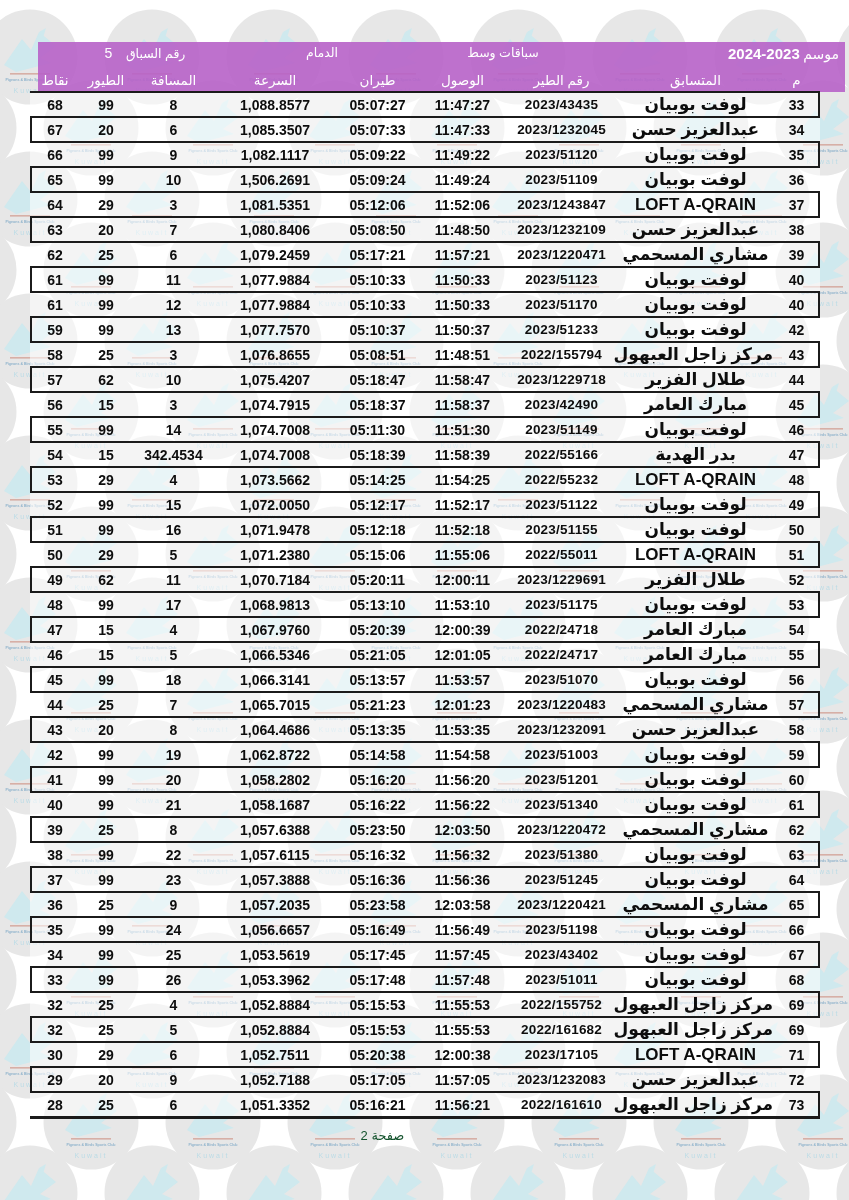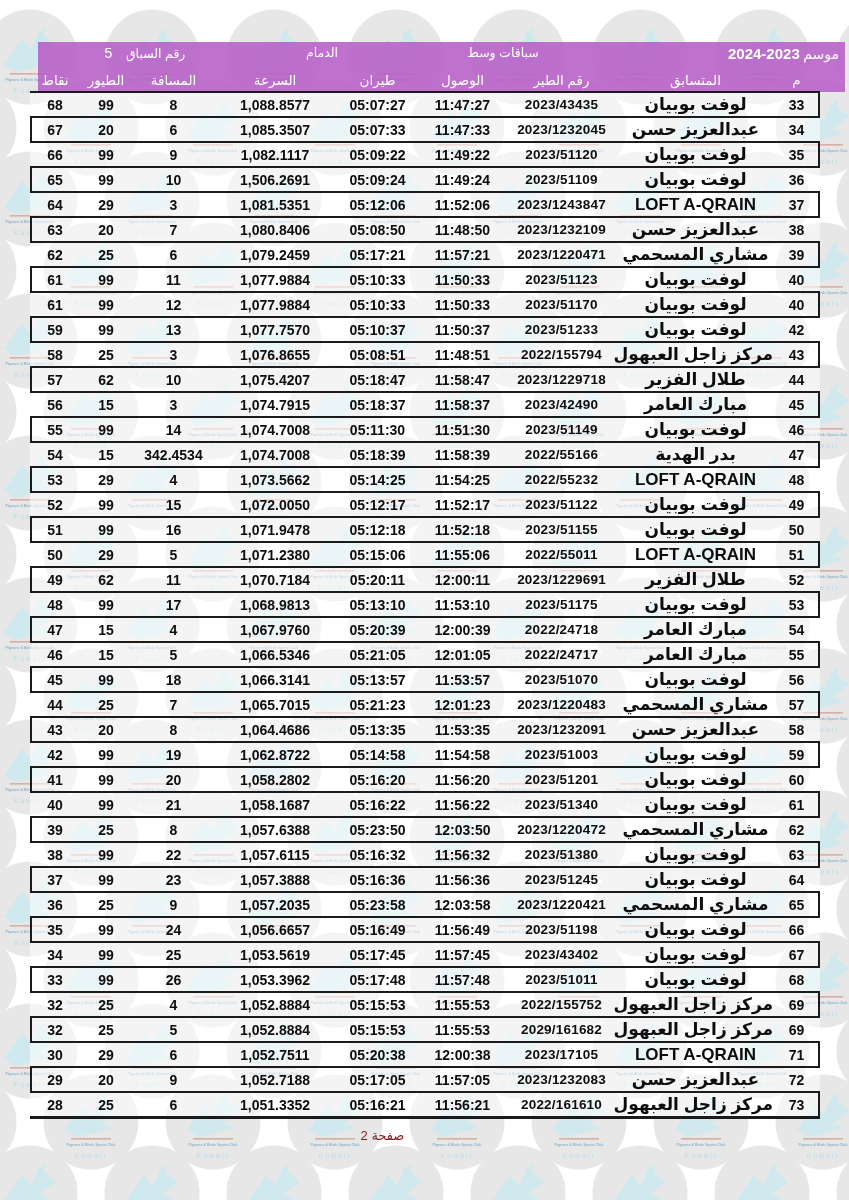--- a/index.html
+++ b/index.html
@@ -55,21 +55,21 @@
   }
   .c-m{font-size:14px;}
   .c-name{font-size:17px;}
   .c-bird{font-size:13.5px;letter-spacing:0.2px;text-align:center;}
   .c-time{font-size:14px;}
   .c-speed{font-size:14px;}
   .c-num{font-size:14px;}
   
   .footer{
     position:absolute;left:0;top:1128px;width:765px;
-    text-align:center;font-size:13px;color:#7f1d1d;
+    text-align:center;font-size:13px;color:#14532d;
   }
 </style>
 </head>
 <body>
 
 <svg id="wm" xmlns="http://www.w3.org/2000/svg">
     <defs>
       <g id="wmc">
         <circle cx="50" cy="50" r="47.5" fill="#e7e7e7"></circle>
         <path d="M24,58 L42,32 L51,43 L59,25 L76,39 L60,51 L71,56 L36,65 Z" fill="#cfe9ee"></path>
@@ -666,21 +666,21 @@
         <div class="cell c-time">11:55:53</div>
         <div class="cell c-time">05:15:53</div>
         <div class="cell c-speed">1,052.8884</div>
         <div class="cell c-num">4</div>
         <div class="cell c-num">25</div>
         <div class="cell c-num">32</div>
       </div>
       <div class="row side-l">
         <div class="cell c-m">69</div>
         <div class="cell c-name">مركز زاجل العبهول</div>
-        <div class="cell c-bird">2029/161682</div>
+        <div class="cell c-bird">2022/161682</div>
         <div class="cell c-time">11:55:53</div>
         <div class="cell c-time">05:15:53</div>
         <div class="cell c-speed">1,052.8884</div>
         <div class="cell c-num">5</div>
         <div class="cell c-num">25</div>
         <div class="cell c-num">32</div>
       </div>
       <div class="row side-r">
         <div class="cell c-m">71</div>
         <div class="cell c-name">LOFT A-QRAIN</div>

